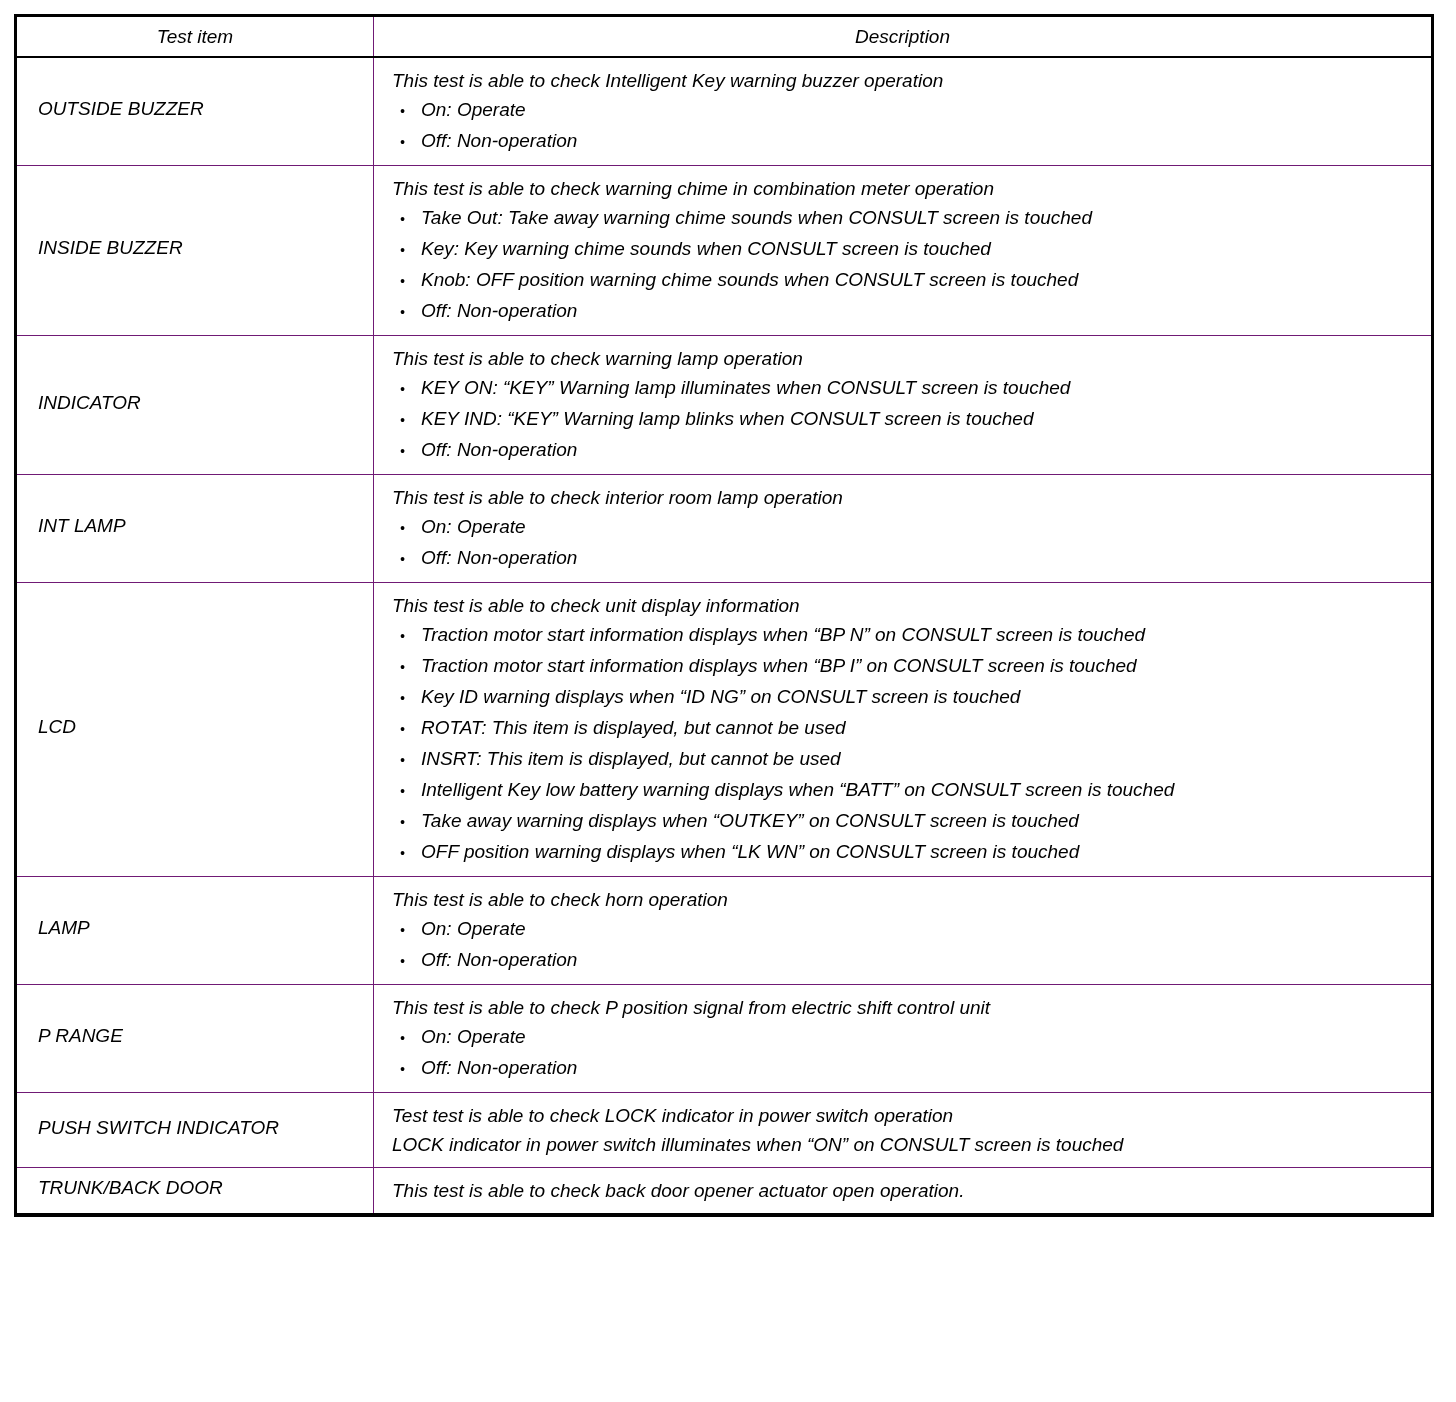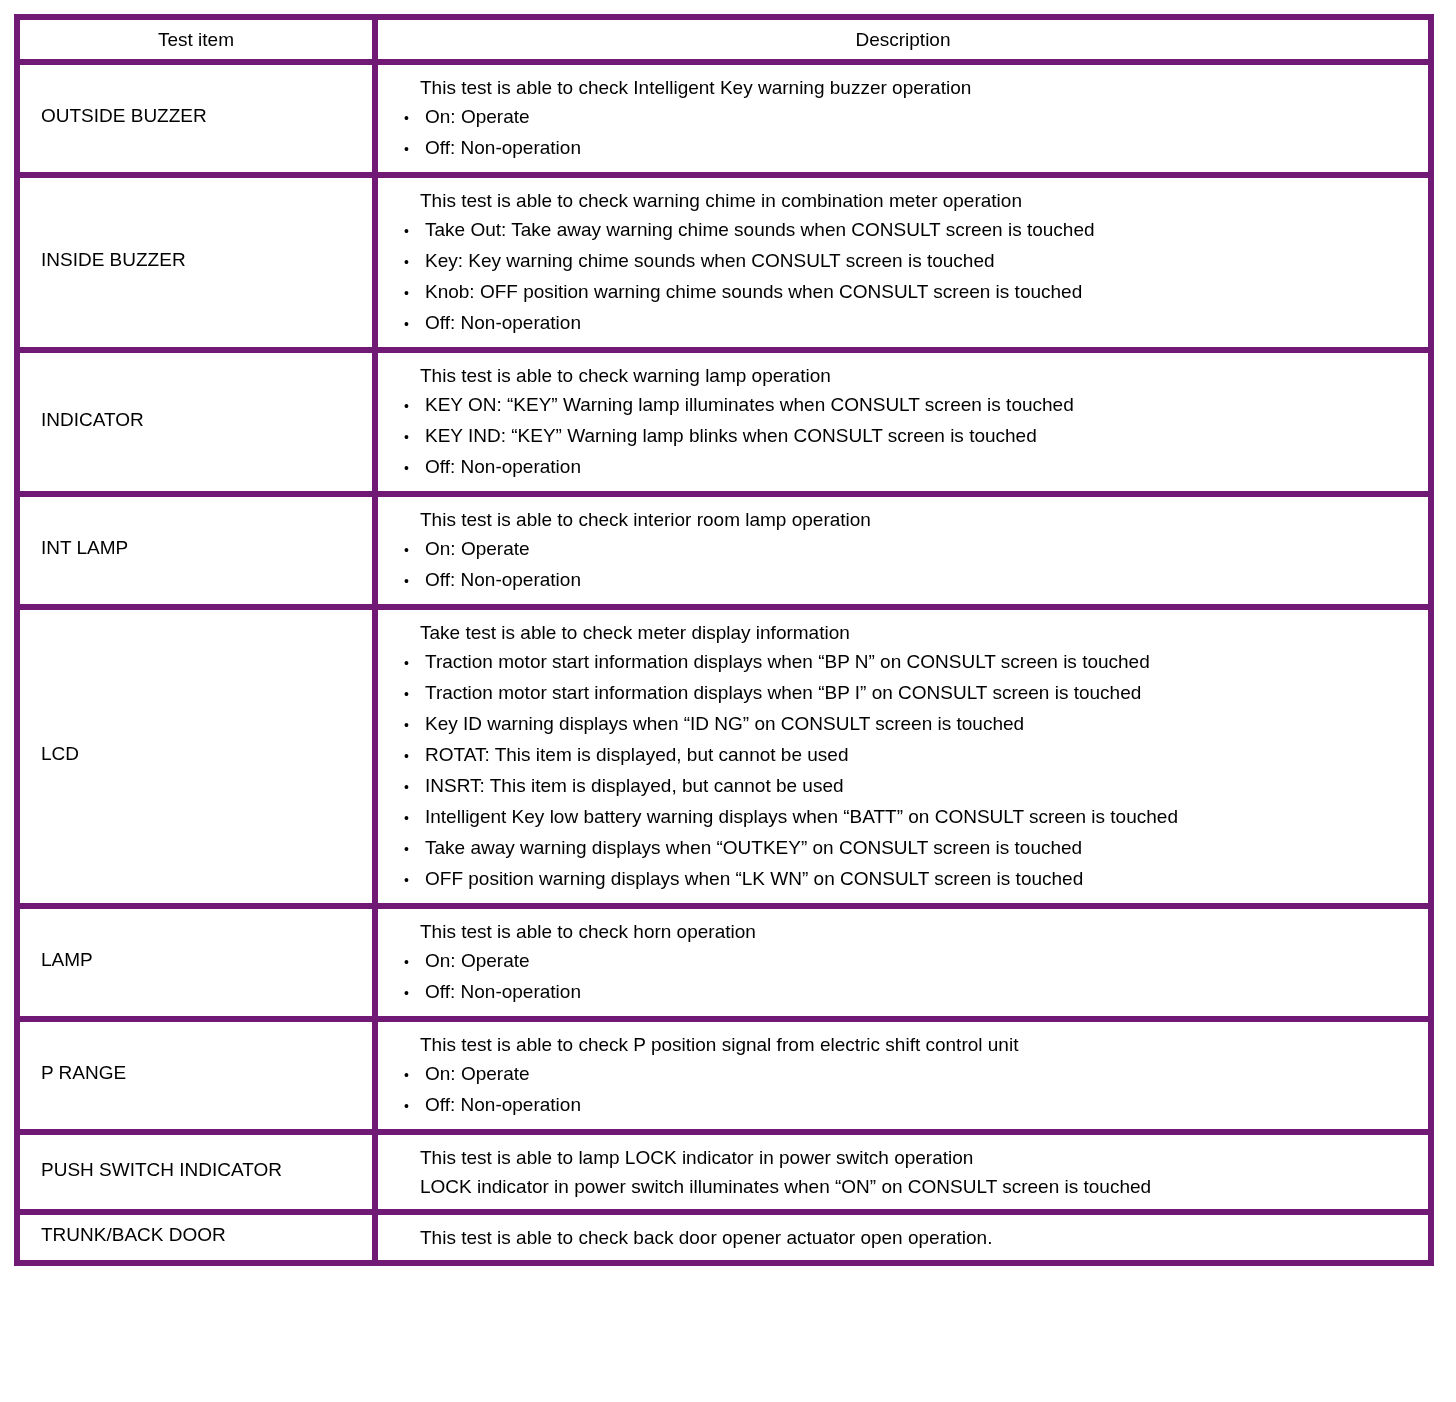--- a/index.html
+++ b/index.html
@@ -20,44 +20,44 @@
     width: 100%;
     border-collapse: collapse;
     table-layout: fixed;
     border: 3px solid #000000;
     border-bottom-width: 4px;
     font-size: 19px;
     line-height: 29px;
   }
   table.spec-table th,
   table.spec-table td {
-    border: 6px solid #701a75;
+    border: 1px solid #701a75;
     vertical-align: middle;
     box-sizing: border-box;
+    font-style: italic;
   }
   table.spec-table th {
     font-weight: normal;
     text-align: center;
     padding: 5px 8px;
     border-bottom: 2px solid #000000;
   }
   th.col-test-item { width: 358px; }
   td.test-item-cell {
     padding: 0 10px 6px 21px;
     text-align: left;
     white-space: nowrap;
     overflow: hidden;
   }
   td.desc-cell {
     padding: 8px 10px 8px 16px;
     text-align: left;
   }
   .desc-line {
     padding-left: 2px;
-    margin-left: 24px;
   }
   .bullet-line {
     display: flex;
     align-items: baseline;
     padding-left: 10px;
   }
   .bullet-dot {
     width: 21px;
     flex: 0 0 21px;
     font-size: 14px;
@@ -142,21 +142,21 @@
             </div>
             <div class="bullet-line">
               <span class="bullet-dot">•</span>
               <span class="bullet-text">Off: Non-operation</span>
             </div>
           </td>
         </tr>
         <tr>
           <td class="test-item-cell">LCD</td>
           <td class="desc-cell">
-            <div class="desc-line">Take test is able to check meter display information</div>
+            <div class="desc-line">This test is able to check unit display information</div>
             <div class="bullet-line">
               <span class="bullet-dot">•</span>
               <span class="bullet-text">Traction motor start information displays when “BP N” on CONSULT screen is touched</span>
             </div>
             <div class="bullet-line">
               <span class="bullet-dot">•</span>
               <span class="bullet-text">Traction motor start information displays when “BP I” on CONSULT screen is touched</span>
             </div>
             <div class="bullet-line">
               <span class="bullet-dot">•</span>
@@ -208,21 +208,21 @@
             </div>
             <div class="bullet-line">
               <span class="bullet-dot">•</span>
               <span class="bullet-text">Off: Non-operation</span>
             </div>
           </td>
         </tr>
         <tr>
           <td class="test-item-cell">PUSH SWITCH INDICATOR</td>
           <td class="desc-cell">
-            <div class="desc-line">This test is able to lamp LOCK indicator in power switch operation</div>
+            <div class="desc-line">Test test is able to check LOCK indicator in power switch operation</div>
             <div class="desc-line">LOCK indicator in power switch illuminates when “ON” on CONSULT screen is touched</div>
           </td>
         </tr>
         <tr>
           <td class="test-item-cell">TRUNK/BACK DOOR</td>
           <td class="desc-cell">
             <div class="desc-line">This test is able to check back door opener actuator open operation.</div>
           </td>
         </tr>
       </tbody>

